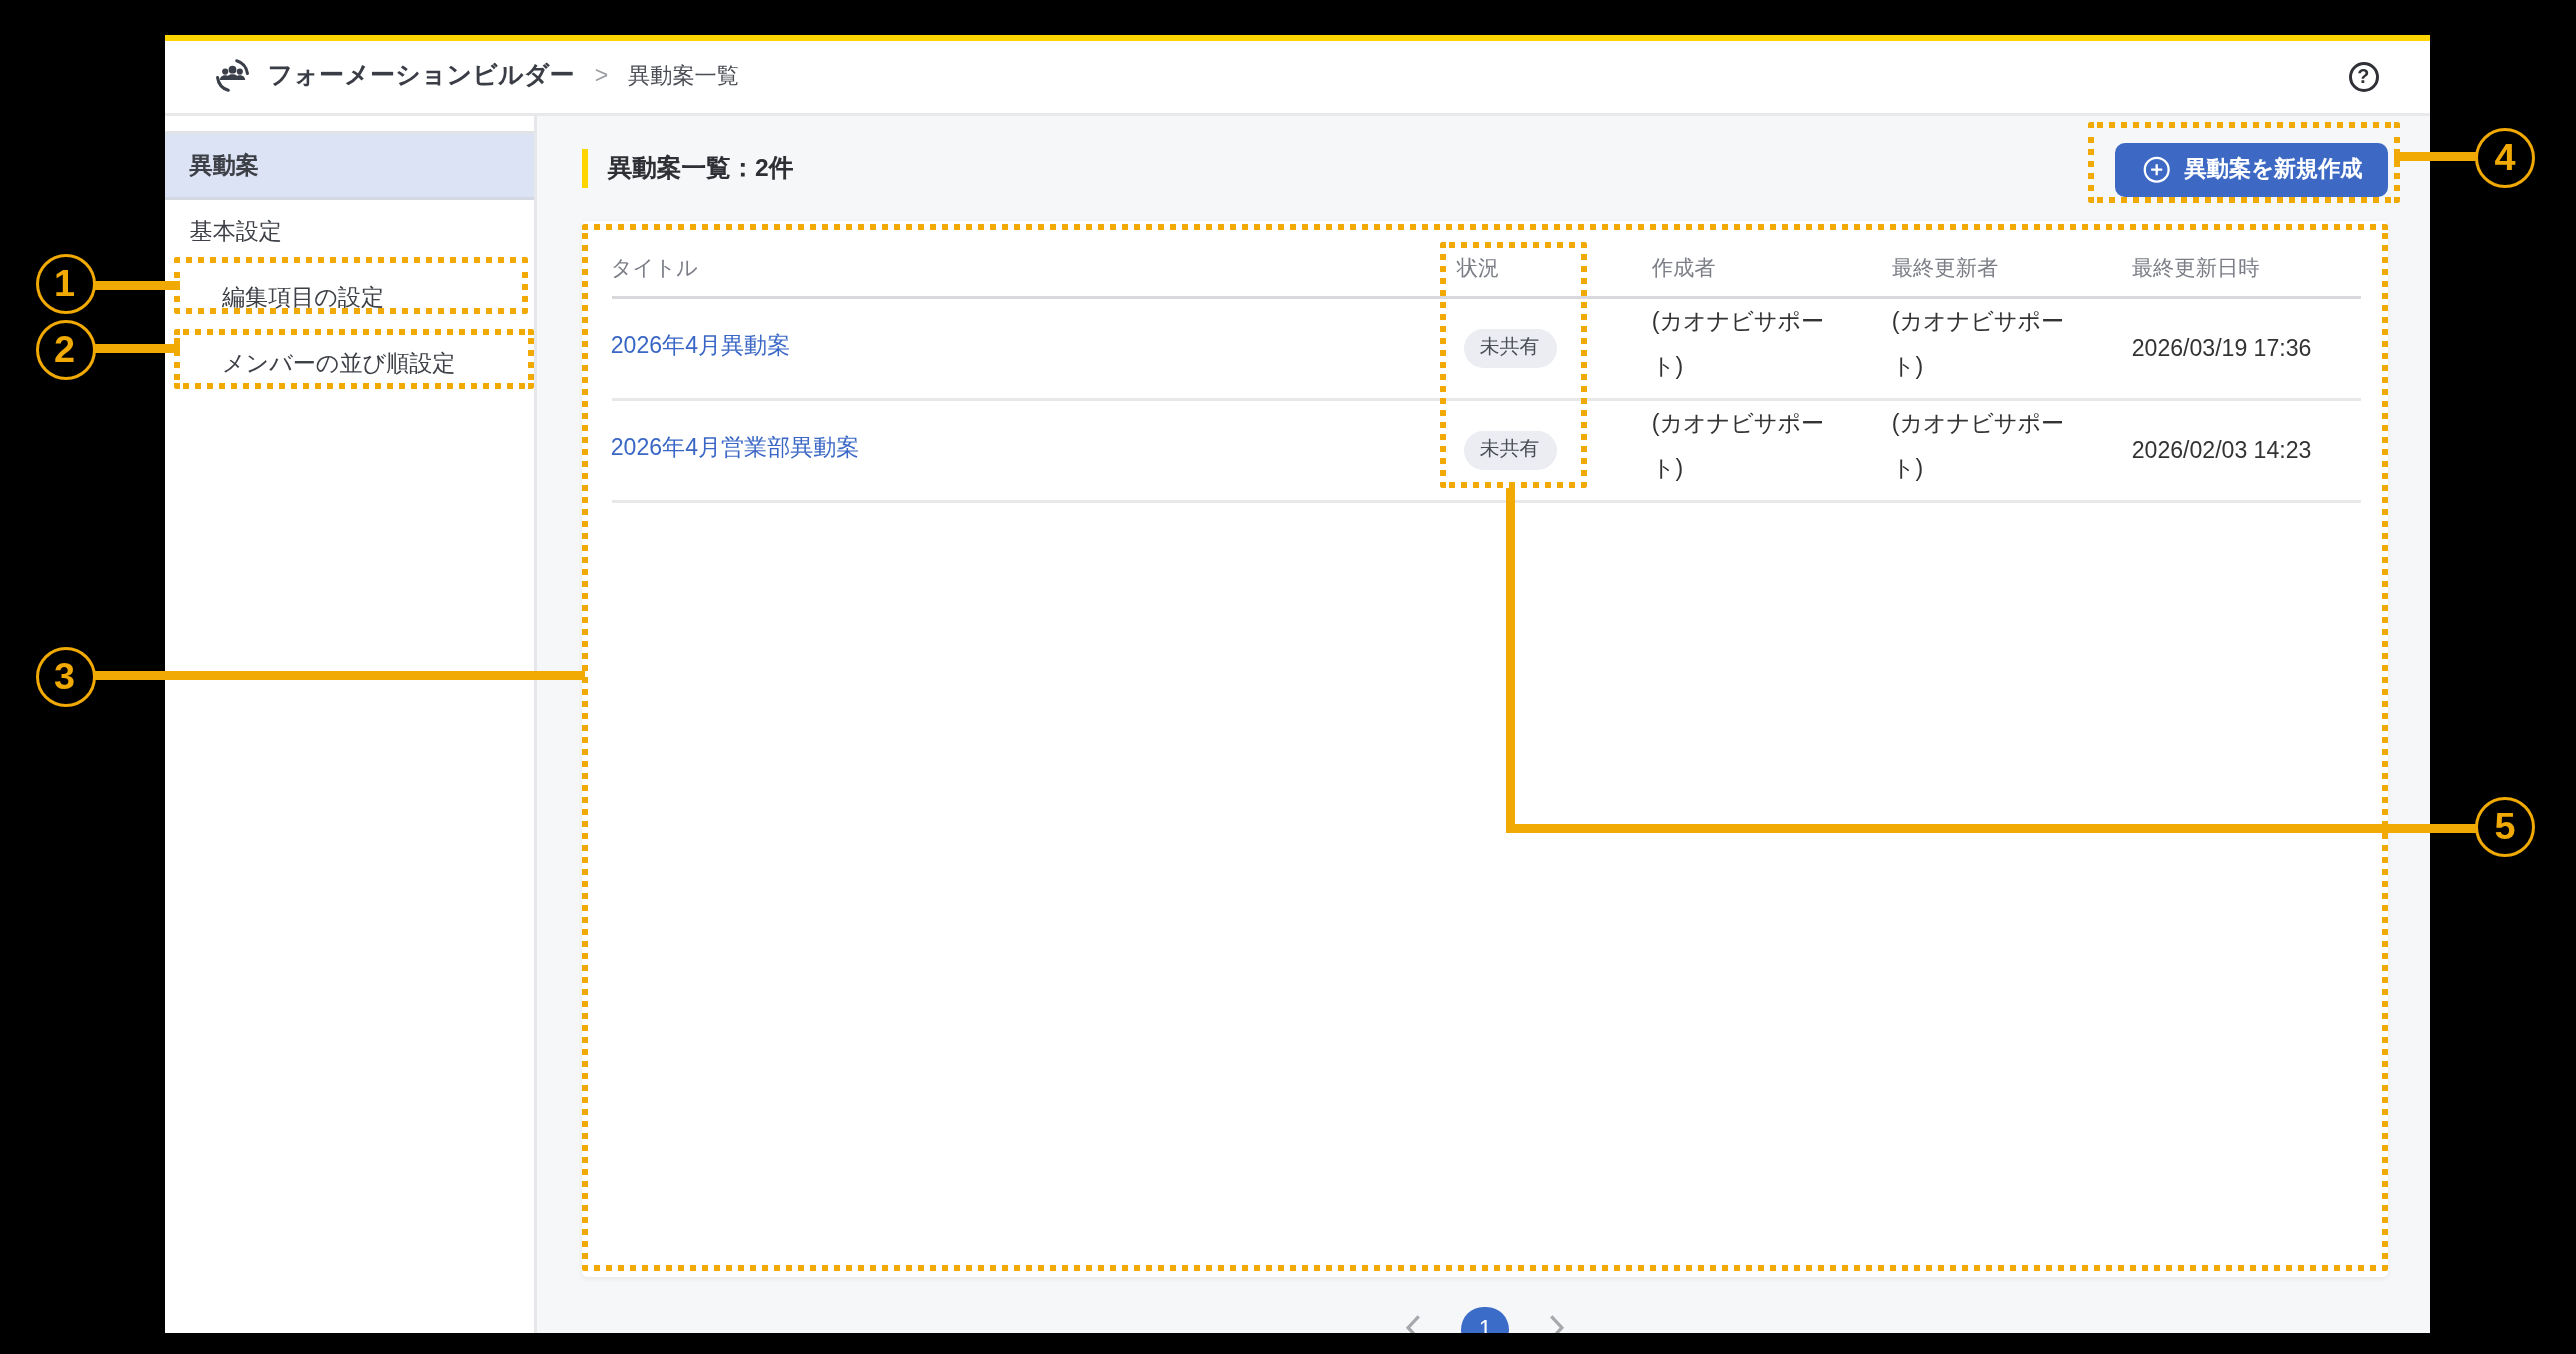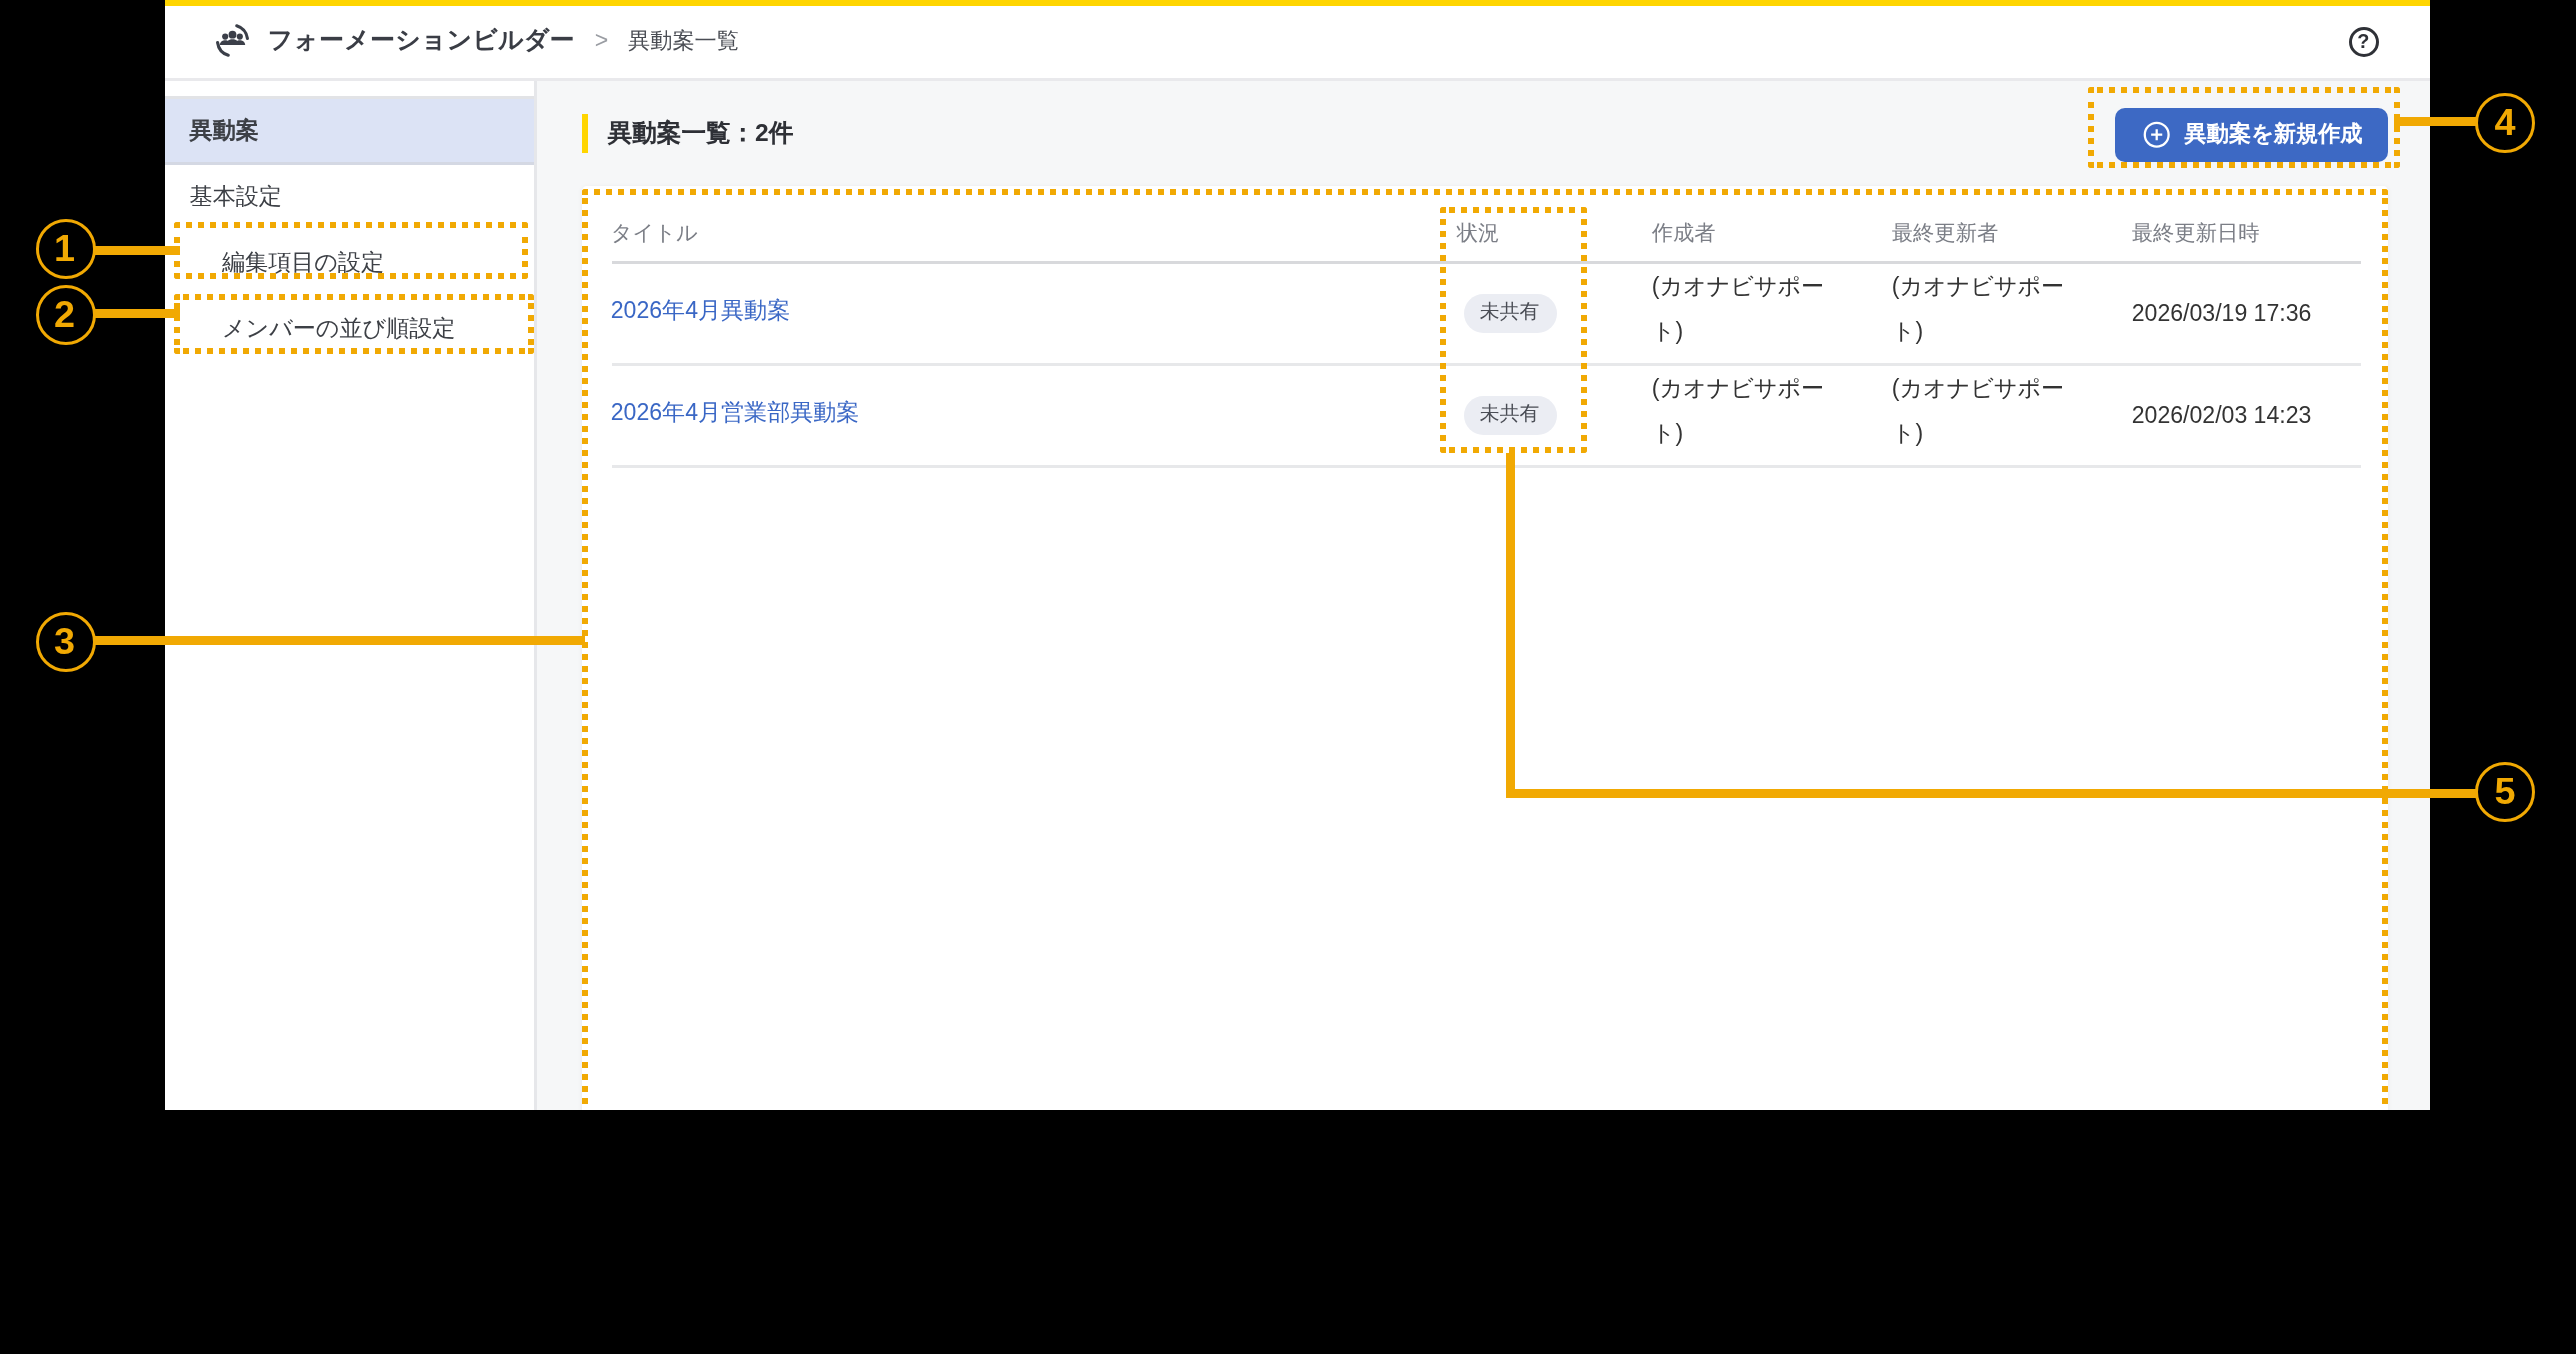--- a/index.html
+++ b/index.html
@@ -1,16 +1,16 @@
 <!DOCTYPE html>
 <html style="font-size:8.8px"><head>
 <meta charset="utf-8">
 <style>
   html,body{margin:0;padding:0;background:#000;}
-  .viewport{width:2576px;height:1110px;overflow:hidden;position:relative;background:#000;}
+  .viewport{width:2576px;height:1298px;overflow:hidden;position:relative;background:#000;margin-top:35px;}
   .stage{width:859px;height:451px;transform:scale(3);transform-origin:0 0;position:relative;
          background:#000;font-family:"Liberation Sans","DejaVu Sans",sans-serif;}
 
   
   .app{position:absolute;left:55px;top:0;width:755px;height:448px;background:#fff;
        border-radius:0 0 4.9px 4.9px;overflow:hidden;display:flex;flex-direction:column;}
   .topbar{height:1.6px;background:#FFD500;flex:none;}
   .header{height:24.6px;flex:none;background:#fff;border-bottom:0.5px solid #e9e9ec;
           display:flex;align-items:center;padding-left:16.4px;}
   .logo{width:13px;height:13px;margin-right:4.9px;flex:none;display:flex;}

